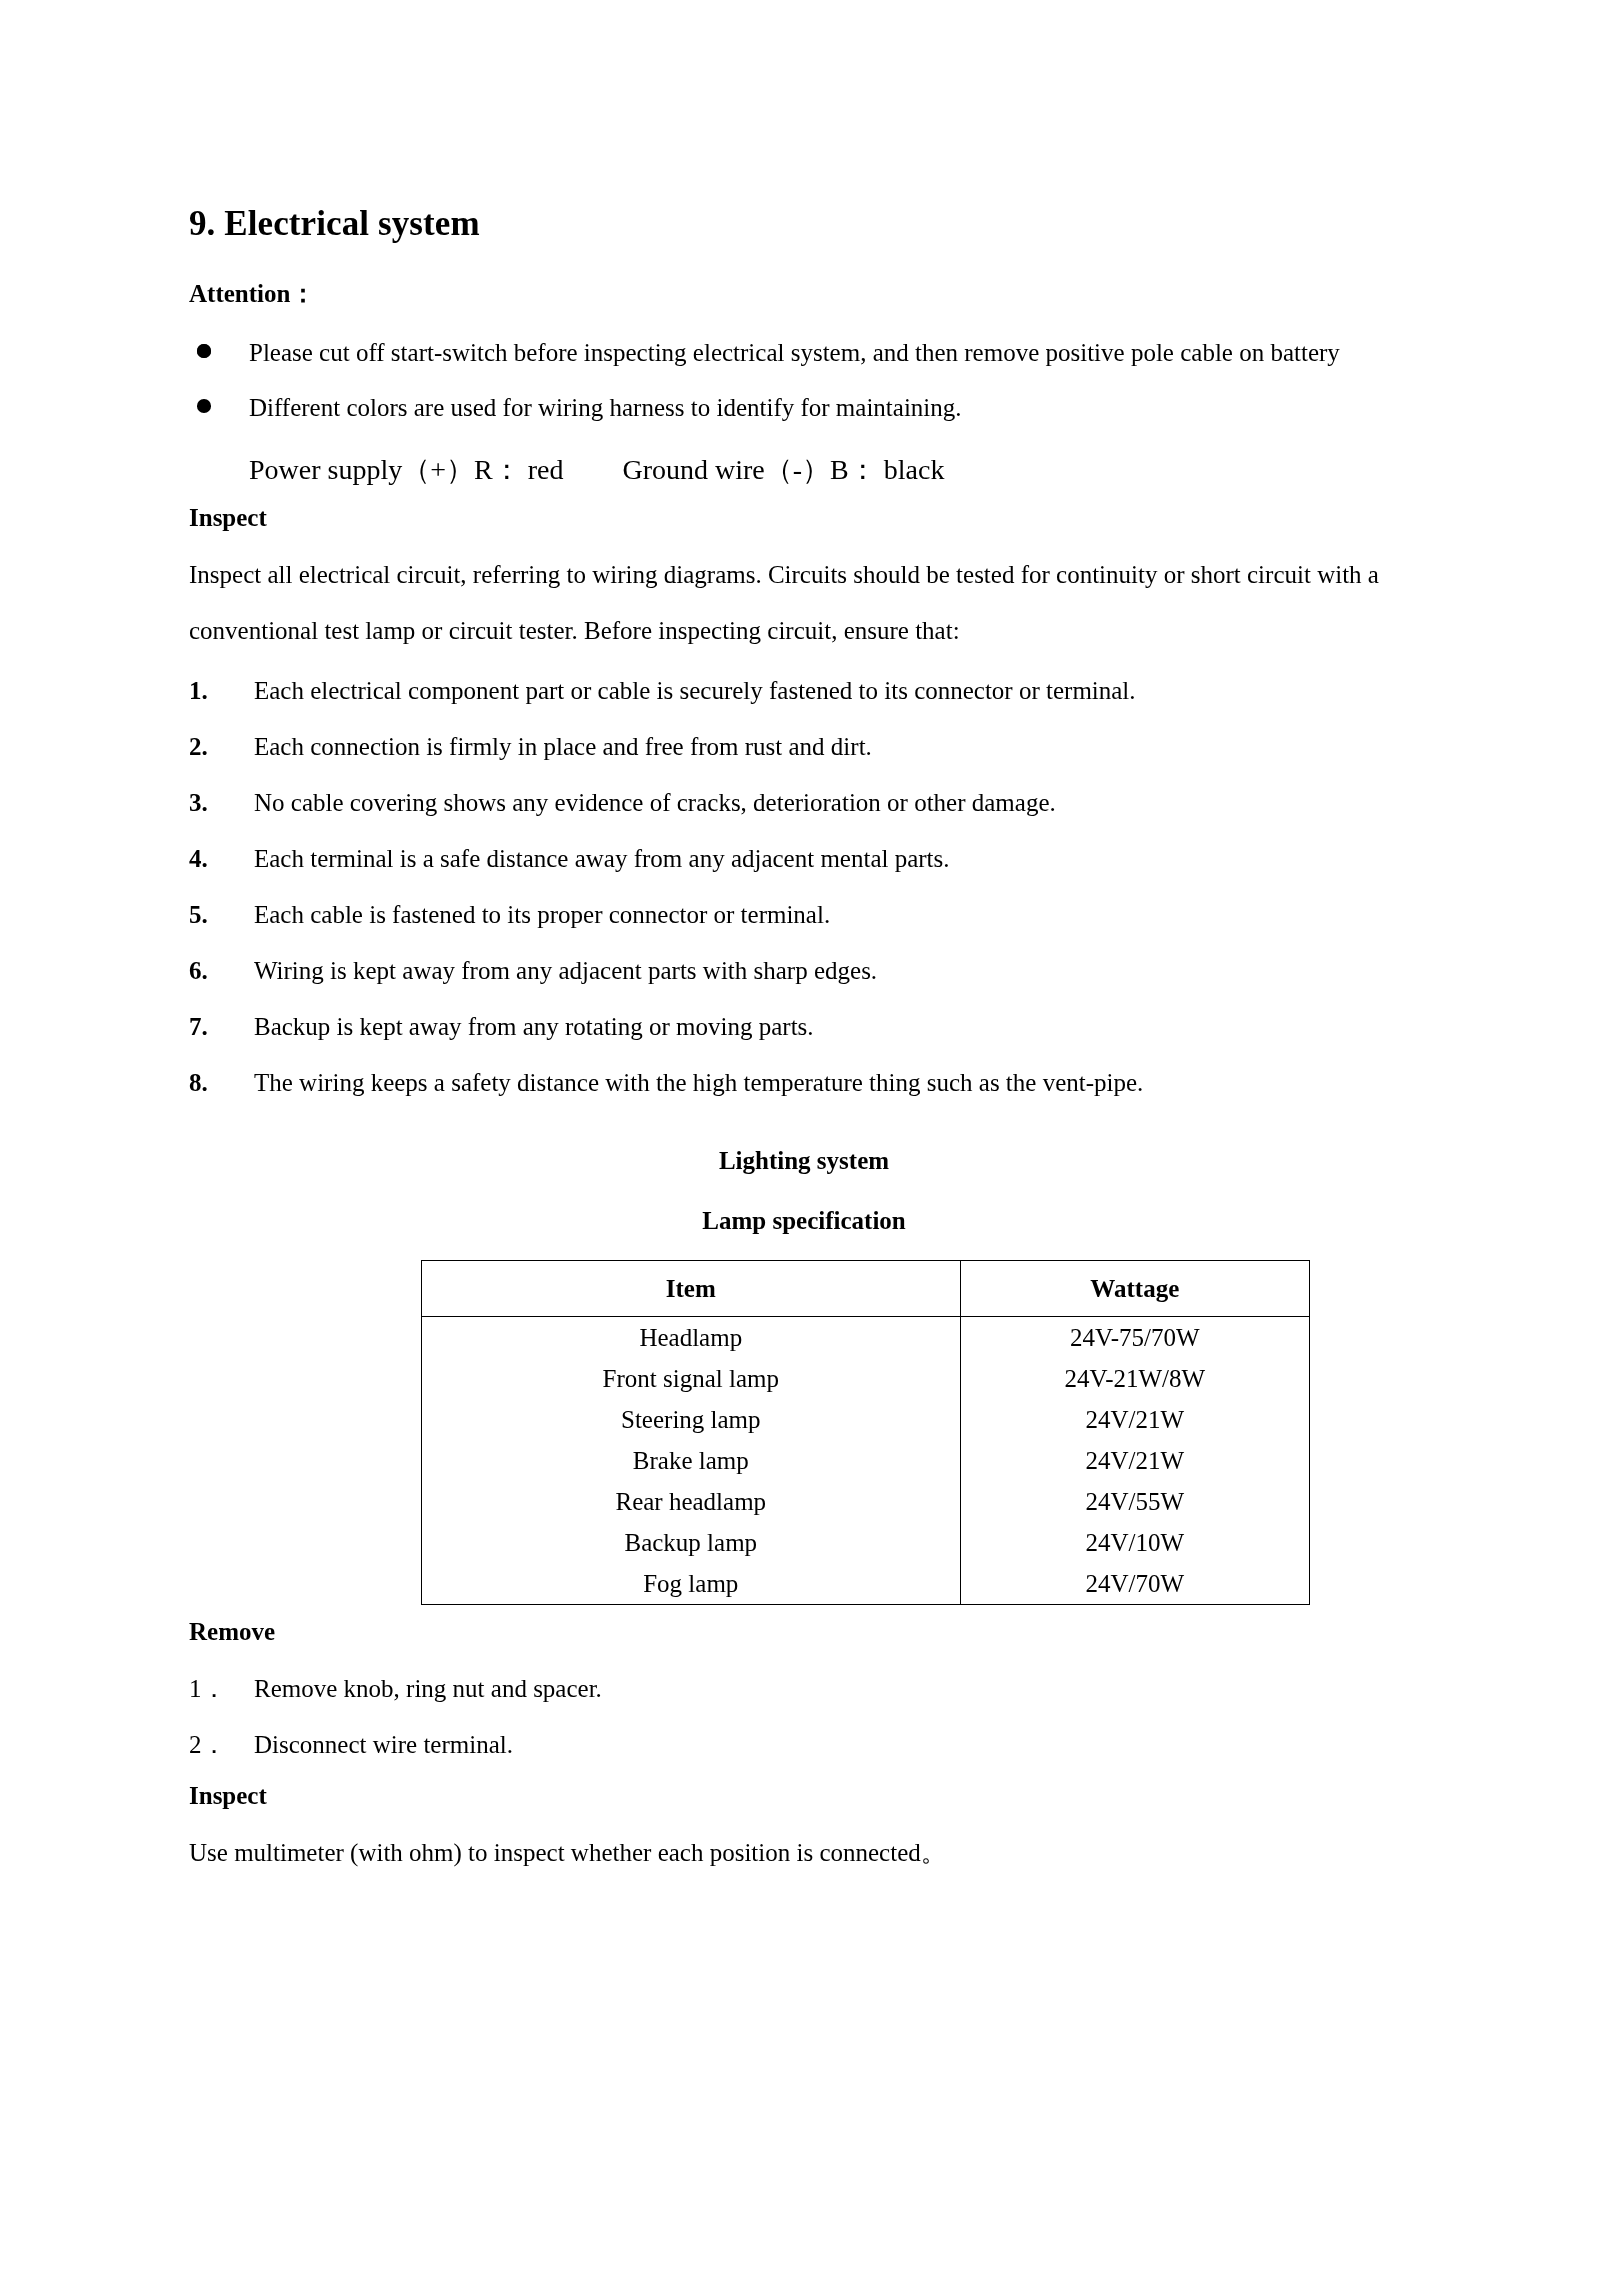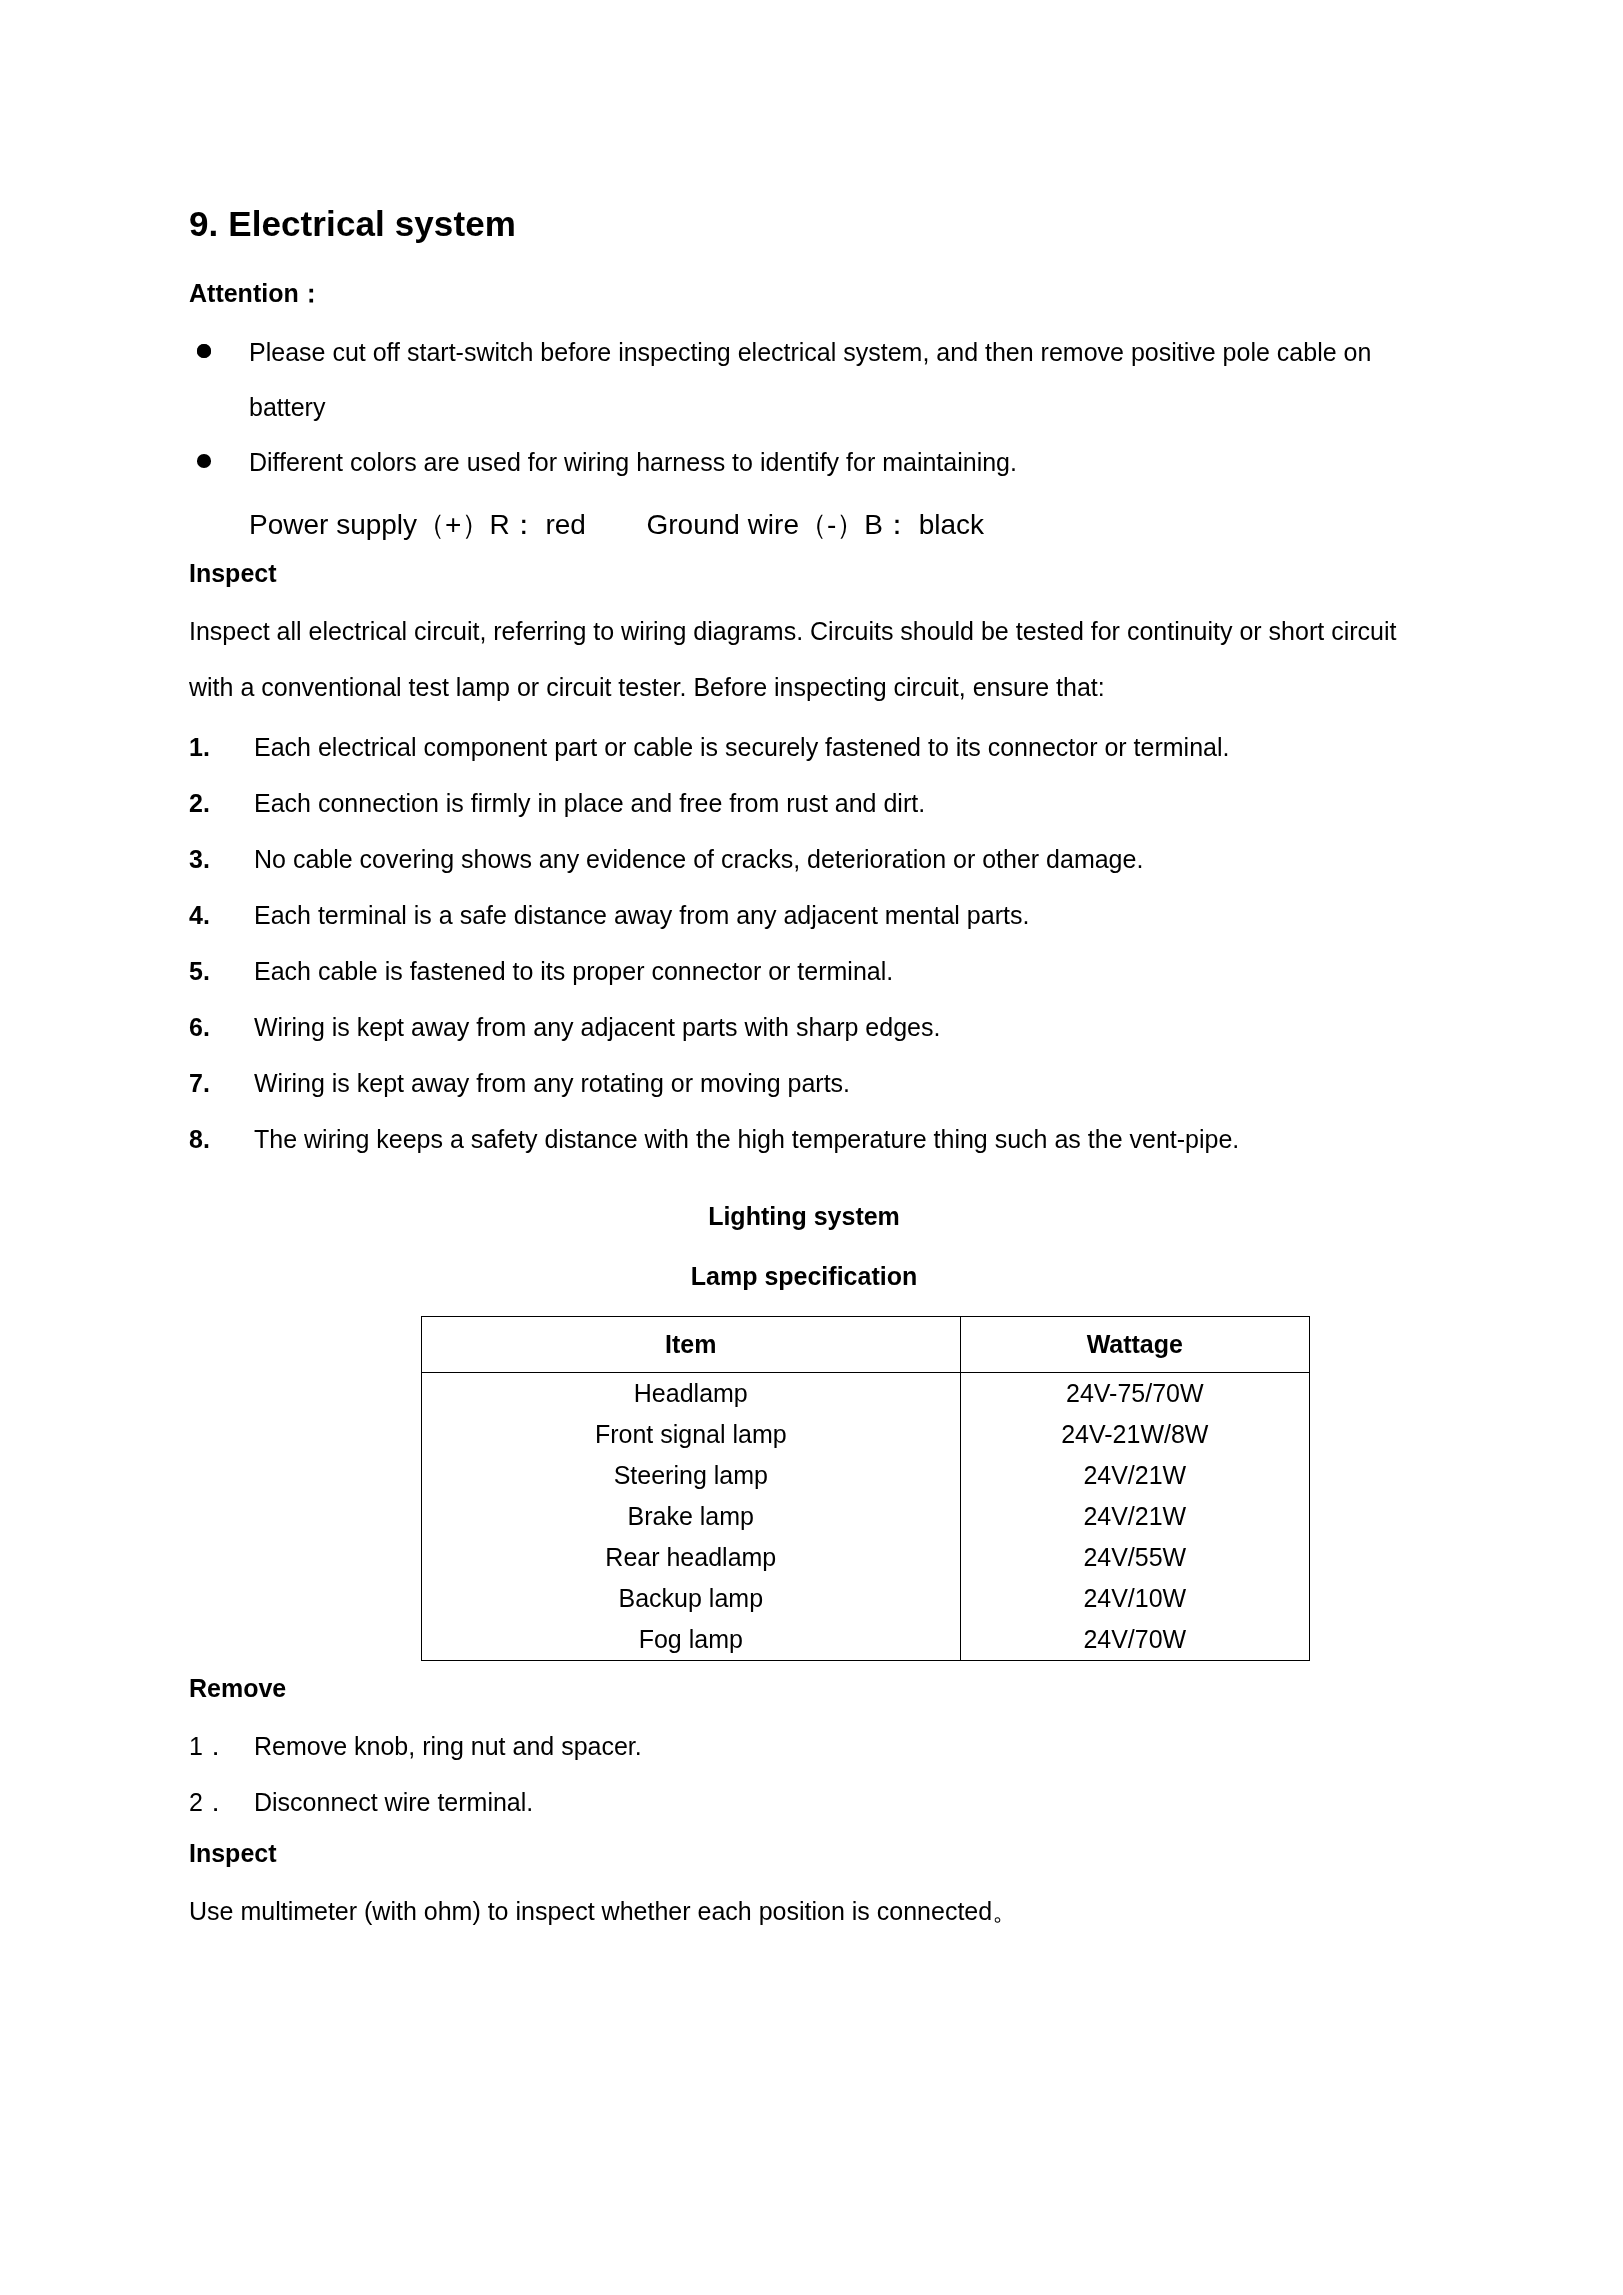--- a/index.html
+++ b/index.html
@@ -13,20 +13,21 @@
     font-family: "Liberation Sans", sans-serif;
     color: #000000;
     -webkit-font-smoothing: antialiased;
   }
   .page {
     position: relative;
     width: 1623px;
     height: 2295px;
     box-sizing: border-box;
     padding: 204px 204px 0 189px;
+    font-family: Liberation Serif, serif;
   }
   h1.section-title {
     font-size: 35px;
     font-weight: bold;
     margin: 0 0 33px 0;
     letter-spacing: 0.1px;
   }
   .bold-head {
     font-size: 25px;
     font-weight: bold;
@@ -187,21 +188,21 @@
     <li>
       <span class="num">5.</span>
       <span>Each cable is fastened to its proper connector or terminal.</span>
     </li>
     <li>
       <span class="num">6.</span>
       <span>Wiring is kept away from any adjacent parts with sharp edges.</span>
     </li>
     <li>
       <span class="num">7.</span>
-      <span>Wiring is kept away from any rotating or moving parts.</span>
+      <span>Backup is kept away from any rotating or moving parts.</span>
     </li>
     <li>
       <span class="num">8.</span>
       <span>The wiring keeps a safety distance with the high temperature thing such as the vent-pipe.</span>
     </li>
   </ol>
 
   <div class="spacer-sm"></div>
 
   <div class="heading-tight">Lighting system</div>

